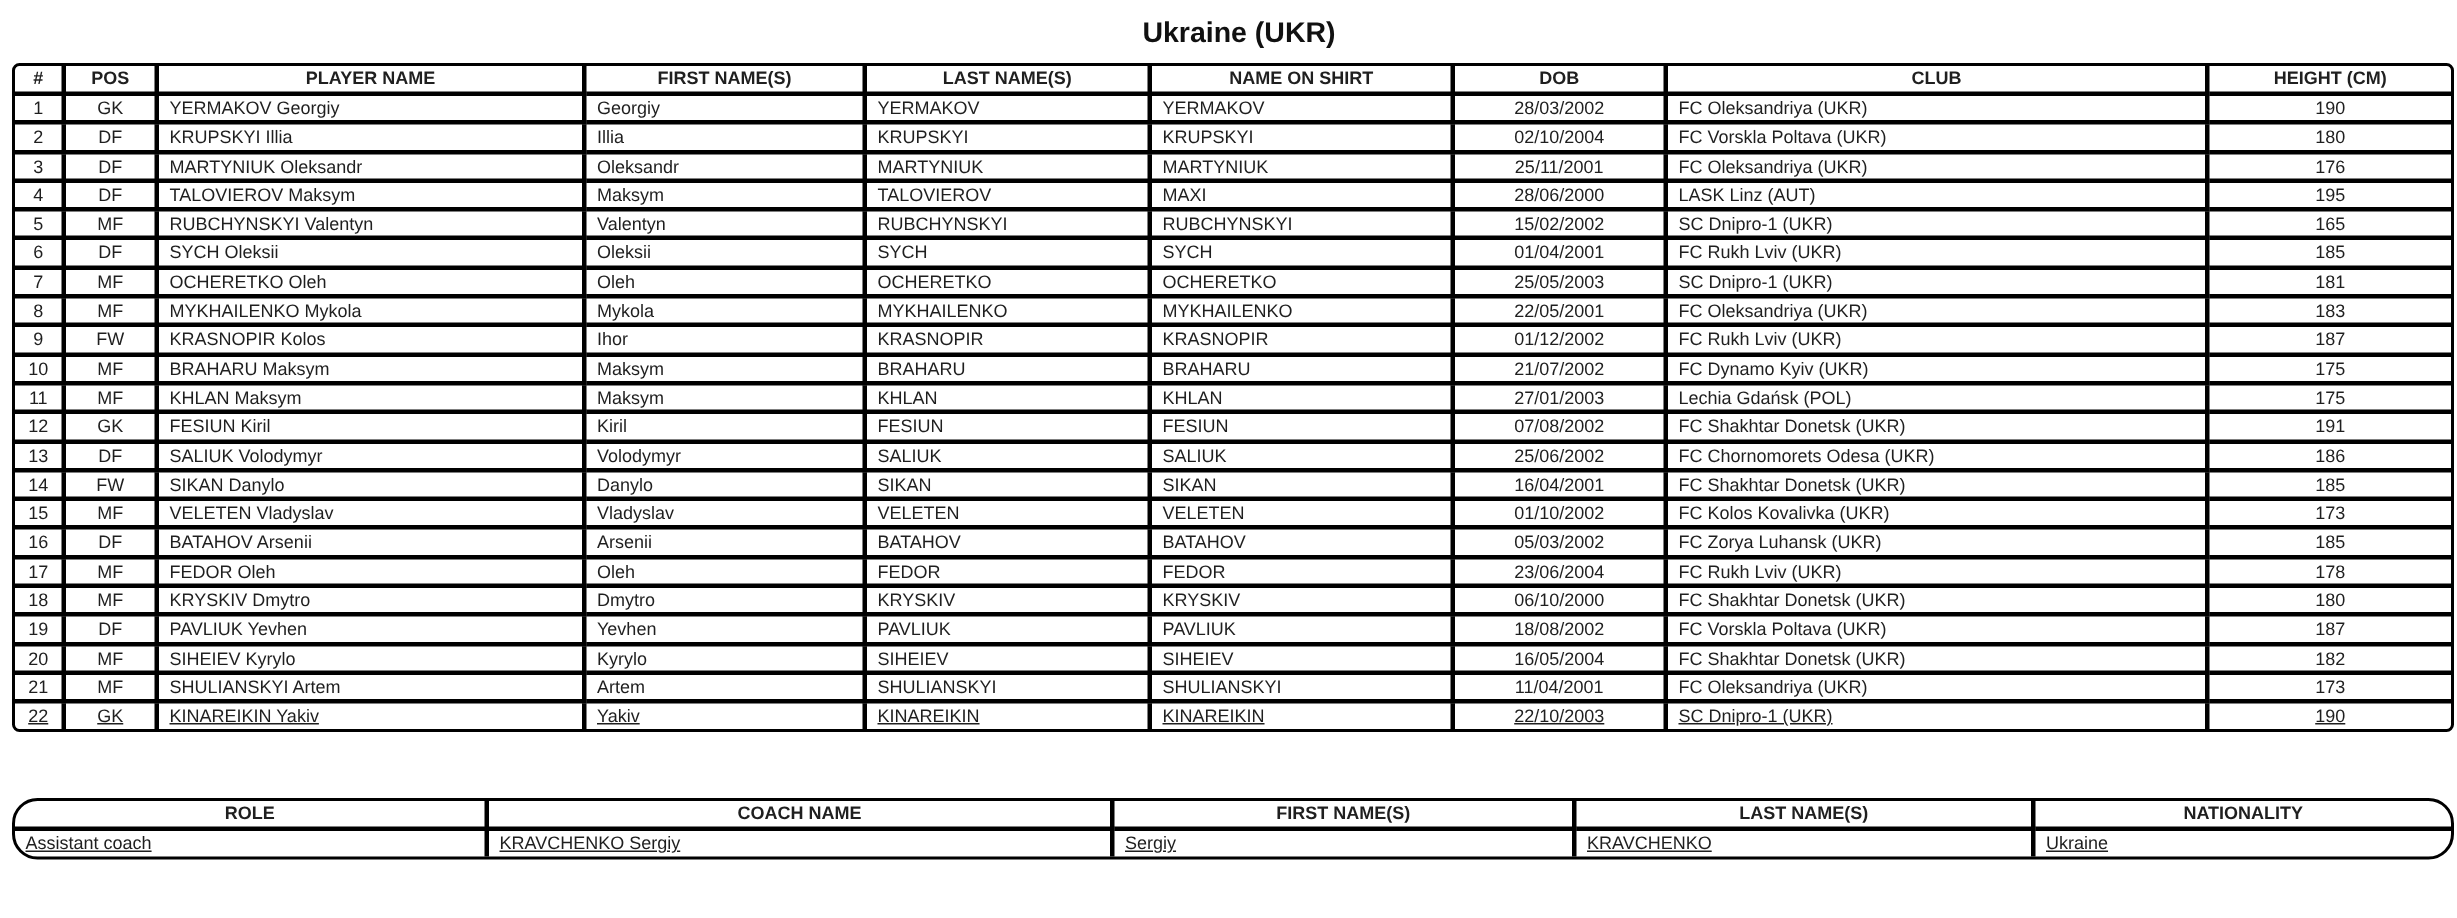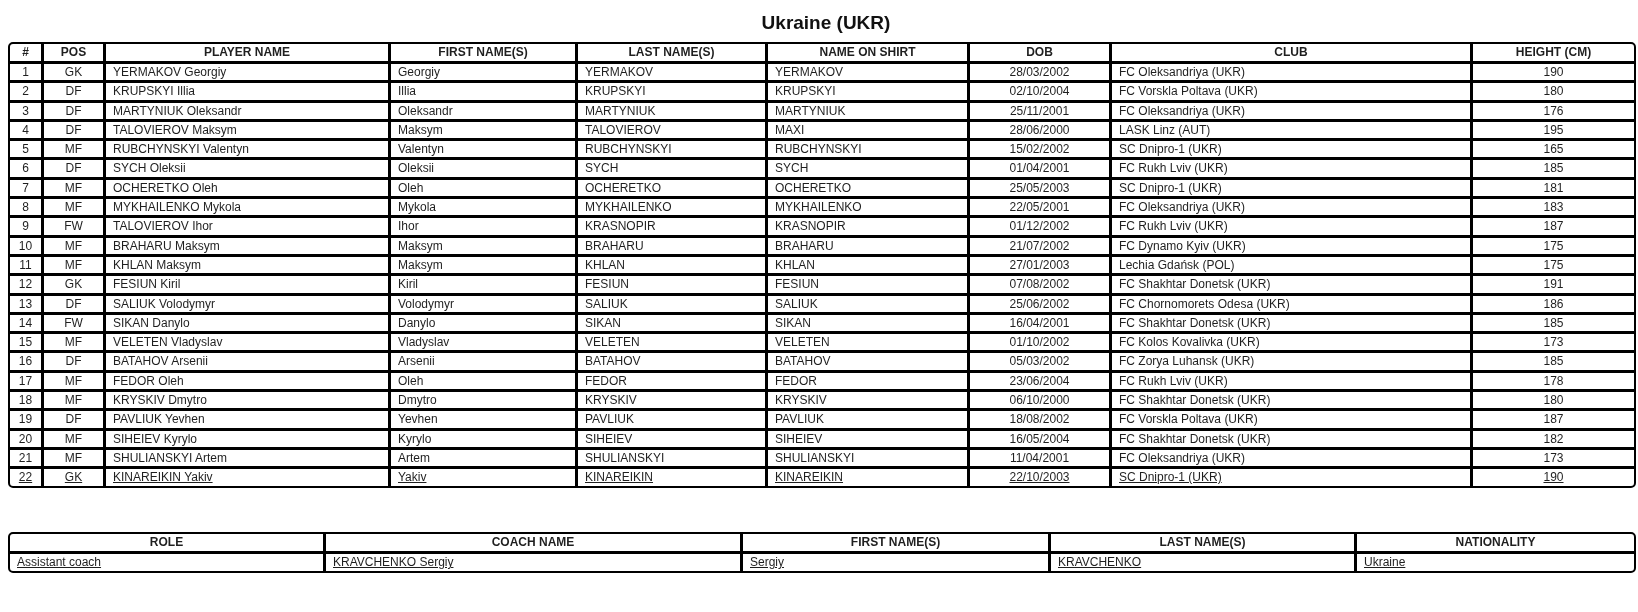--- a/index.html
+++ b/index.html
@@ -12,21 +12,21 @@
     text-align: center; font-size: 19px; font-weight: bold; line-height: 30px;
     color: #111;
   }
   table {
     position: absolute; left: 8px; width: 1628px;
     border-collapse: separate; border-spacing: 0;
     table-layout: fixed; font-size: 12px;
     border: 2px solid #000; border-radius: 5px;
   }
   #players { top: 42px; }
-  #coaches { top: 532px; }
+  #coaches { top: 532px; border-radius: 17px; }
   th, td {
     padding: 0 7px; white-space: nowrap; overflow: hidden;
     border-right: 3px solid #000; border-bottom: 3px solid #000;
     line-height: 16.3px; height: 16.3px;
   }
   th { font-weight: bold; text-align: center; line-height: 17px; height: 17px; }
   tr > :last-child { border-right: none; }
   tbody tr:last-child td { border-bottom: none; text-decoration: underline; }
   .c { text-align: center; }
   #coaches th, #coaches td { line-height: 17px; height: 17px; }
@@ -146,21 +146,21 @@
         <td>Mykola</td>
         <td>MYKHAILENKO</td>
         <td>MYKHAILENKO</td>
         <td class="c">22/05/2001</td>
         <td>FC Oleksandriya (UKR)</td>
         <td class="c">183</td>
       </tr>
       <tr>
         <td class="c">9</td>
         <td class="c">FW</td>
-        <td>TALOVIEROV Ihor</td>
+        <td>KRASNOPIR Kolos</td>
         <td>Ihor</td>
         <td>KRASNOPIR</td>
         <td>KRASNOPIR</td>
         <td class="c">01/12/2002</td>
         <td>FC Rukh Lviv (UKR)</td>
         <td class="c">187</td>
       </tr>
       <tr>
         <td class="c">10</td>
         <td class="c">MF</td>

